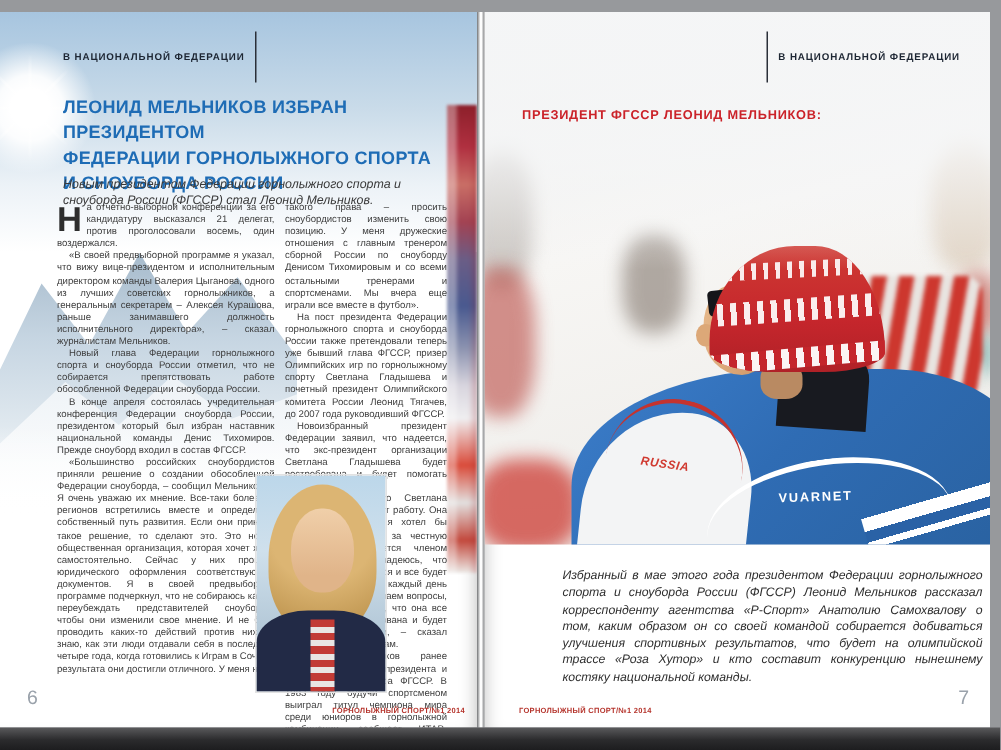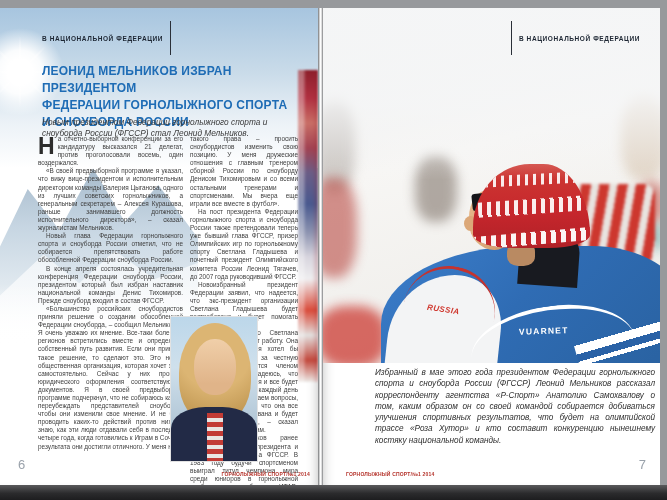--- a/index.html
+++ b/index.html
@@ -127,21 +127,21 @@
          color:#d03a31; letter-spacing:.4px; transform:rotate(8deg); }
   .jacket-brand { position:absolute; left:196px; top:318px; font-size:8.5px; font-weight:bold;
          color:#ffffff; letter-spacing:1.2px; transform:rotate(-2deg); }
   .photo-bleach { position:absolute; left:0; top:0; width:100%; height:172px;
          background:linear-gradient(180deg, rgba(245,246,247,.95) 0%, rgba(245,246,247,.78) 55%, rgba(245,246,247,0) 100%); }
 
   .kicker { position:absolute; left:25px; top:63px; font-size:8.5px; font-weight:bold;
          letter-spacing:.5px; color:#cb2229; }
   .right-title { position:absolute; left:25px; top:76px; font-size:23px; line-height:29px;
          font-weight:bold; letter-spacing:.3px; color:#cb2229; white-space:pre-line; }
-  .lead { position:absolute; left:52px; top:359px; width:280px; font-size:8.2px; line-height:11.3px;
+  .lead { position:absolute; left:52px; top:370px; width:280px; font-size:8.2px; line-height:11.3px;
          font-style:italic; text-align:justify; color:#2e2e2e; }
 </style>
 </head>
 <body>
 
 <div id="screen">
 
   <div class="page" id="left-page">
     <div class="sky"></div>
     <div class="sun"></div>
@@ -224,20 +224,21 @@
       <div class="jacket-team">RUSSIA</div>
       <div class="jacket-brand">VUARNET</div>
       <div class="photo-bleach"></div>
     </div>
 
     <div class="header-row" id="header-right">
       <span class="header-divider"></span>
       <span class="header-label">В НАЦИОНАЛЬНОЙ ФЕДЕРАЦИИ</span>
     </div>
 
+    <div class="kicker">ПРЕЗИДЕНТ ФГССР ЛЕОНИД МЕЛЬНИКОВ:</div>
     <p class="lead">Избранный в мае этого года президентом Федерации горнолыжного спорта и сноуборда России (ФГССР) Леонид Мельников рассказал корреспонденту агентства «Р-Спорт» Анатолию Самохвалову о том, каким образом он со своей командой собирается добиваться улучшения спортивных результатов, что будет на олимпийской трассе «Роза Хутор» и кто составит конкуренцию нынешнему костяку национальной команды.</p>
 
     <div class="footer-text" id="footer-right">ГОРНОЛЫЖНЫЙ СПОРТ/№1 2014</div>
     <div class="page-number" id="page-num-right">7</div>
   </div>
 
   <div id="gutter"></div>
   <div id="desk-shadow"></div>
 </div>
 

